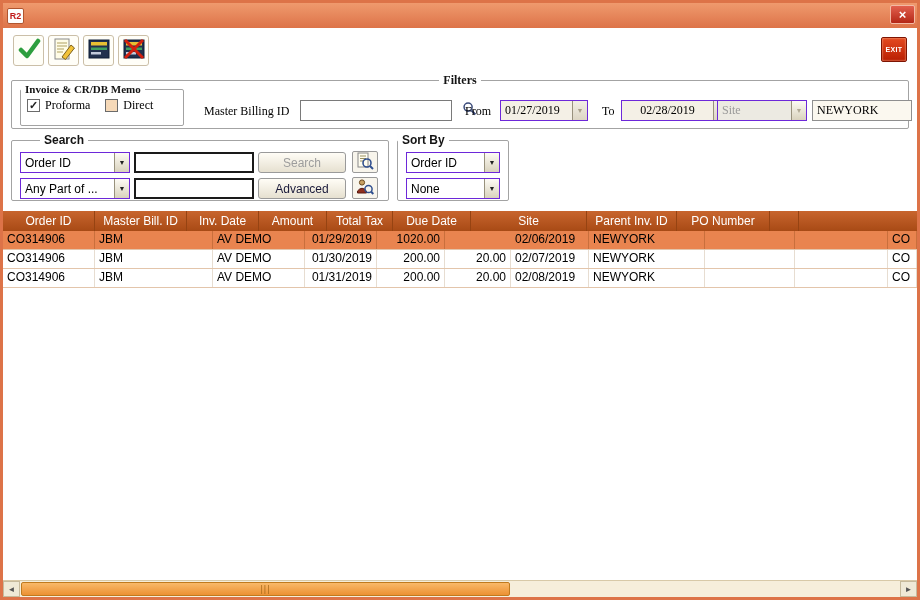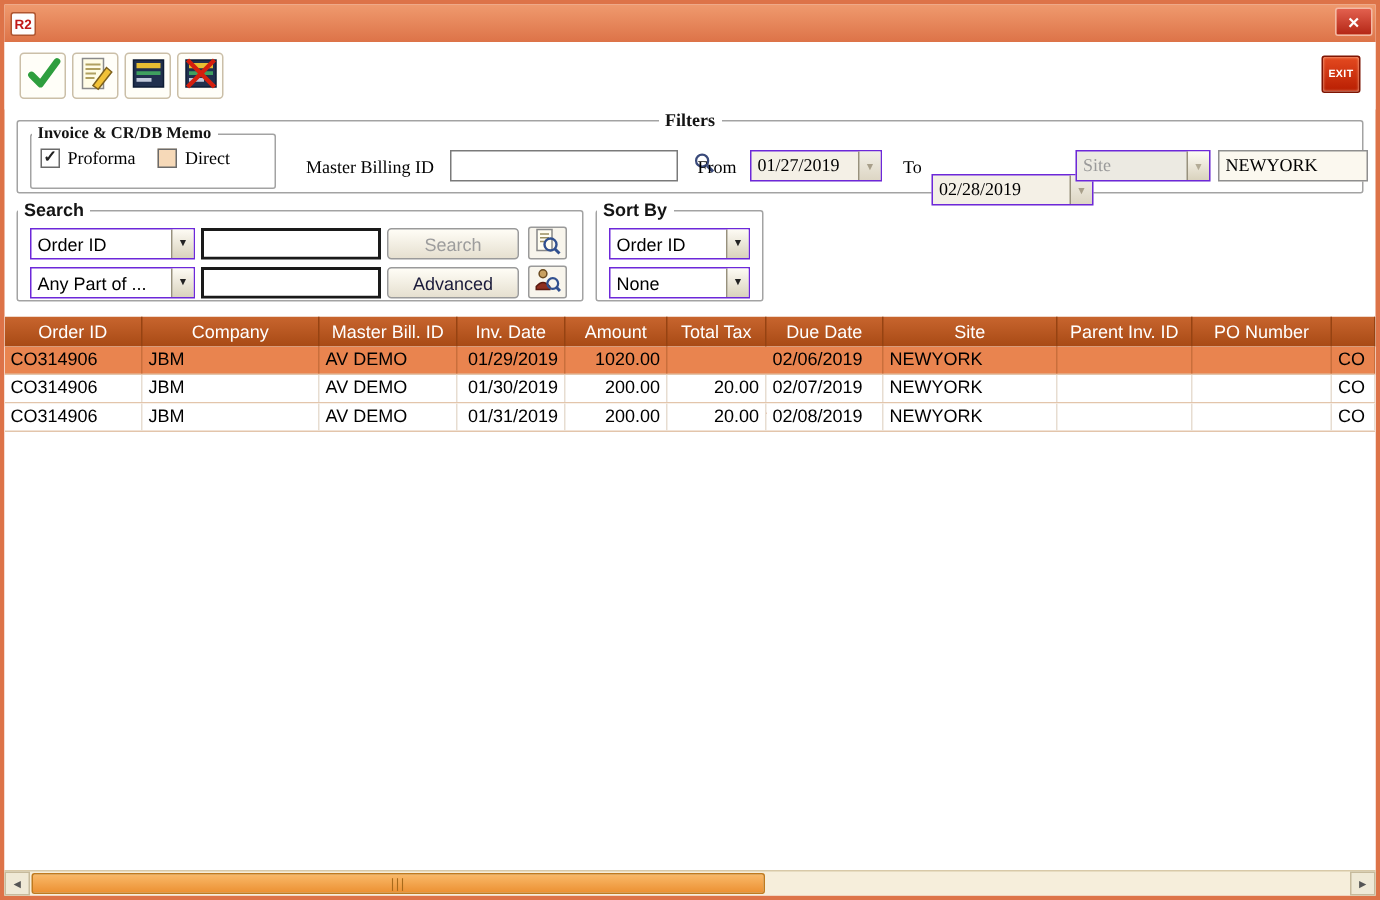--- a/index.html
+++ b/index.html
@@ -64,21 +64,21 @@
   .combo.off { background:#eceae2; }
   .combo.off .combo-text { color:#9a9a9a; }
   .combo.off .combo-arrow { color:#b3ab96; }
 
   .plain-field { position:absolute; height:21px; border:1px solid #8f8f8f; background:#fbf8ef; }
   .plain-field input { width:100%; height:100%; border:none; outline:none; background:transparent;
                        font:inherit; padding:0 4px; }
 
   
   .mid-row { position:relative; height:72px; margin-top:6px; flex:0 0 auto; }
-  .search-fs { position:absolute; left:8px; top:0; width:378px; height:66px; }
+  .search-fs { position:absolute; left:8px; top:0; width:378px; height:66px;padding-left:28px; }
   .sort-fs { position:absolute; left:394px; top:0; width:112px; height:66px; }
   .srch-input { position:absolute; height:21px; border:2px solid #1a1a1a; background:#fff; }
   .srch-input input { width:100%; height:100%; border:none; outline:none; font:inherit; padding:0 3px; }
   .btn { position:absolute; height:21px; border:1px solid #9a9a9a; border-radius:3px;
          background:linear-gradient(#fffdf6,#e6e0d0); font:inherit; font-size:12px; cursor:pointer; color:#1a1a3a; }
   .btn.disabled { color:#9d9d9d; }
   .mini-btn { position:absolute; width:26px; height:22px; border:1px solid #9a9a9a; border-radius:2px;
               background:#f8f5ec; display:flex; align-items:center; justify-content:center; cursor:pointer; }
 
   
@@ -181,21 +181,21 @@
       </span>
     </div>
 
     <span class="flt-label" style="left:453px;">From</span>
     <div class="combo datebox" style="left:488px; top:14px; width:88px;">
       <span class="combo-text">01/27/2019</span>
       <span class="combo-arrow">▼</span>
     </div>
 
     <span class="flt-label" style="left:590px;">To</span>
-    <div class="combo datebox" style="left:609px; top:30px; width:108px;">
+    <div class="combo datebox" style="left:609px; top:14px; width:108px;text-align:center;">
       <span class="combo-text">02/28/2019</span>
       <span class="combo-arrow">▼</span>
     </div>
 
     <div class="combo off" style="left:705px; top:14px; width:90px;">
       <span class="combo-text">Site</span>
       <span class="combo-arrow">▼</span>
     </div>
     <div class="plain-field" style="left:800px; top:14px; width:100px;">
       <input value="NEWYORK" style="">
@@ -254,21 +254,20 @@
       <div class="combo" style="left:8px; top:32px; width:94px;">
         <span class="combo-text">None</span>
         <span class="combo-arrow">▼</span>
       </div>
     </fieldset>
   </div>
 
   <div class="grid">
     <div class="g-header">
         <div class="gh-cell" style="width: 92px;">Order ID</div>
-        <div class="gh-cell" style="width: 118px;">Company</div>
         <div class="gh-cell" style="width: 92px;">Master Bill. ID</div>
         <div class="gh-cell" style="width: 72px;">Inv. Date</div>
         <div class="gh-cell" style="width: 68px;">Amount</div>
         <div class="gh-cell" style="width: 66px;">Total Tax</div>
         <div class="gh-cell" style="width: 78px;">Due Date</div>
         <div class="gh-cell" style="width: 116px;">Site</div>
         <div class="gh-cell" style="width: 90px;">Parent Inv. ID</div>
         <div class="gh-cell" style="width: 93px;">PO Number</div>
         <div class="gh-cell" style="width: 29px;"></div>
       </div>

